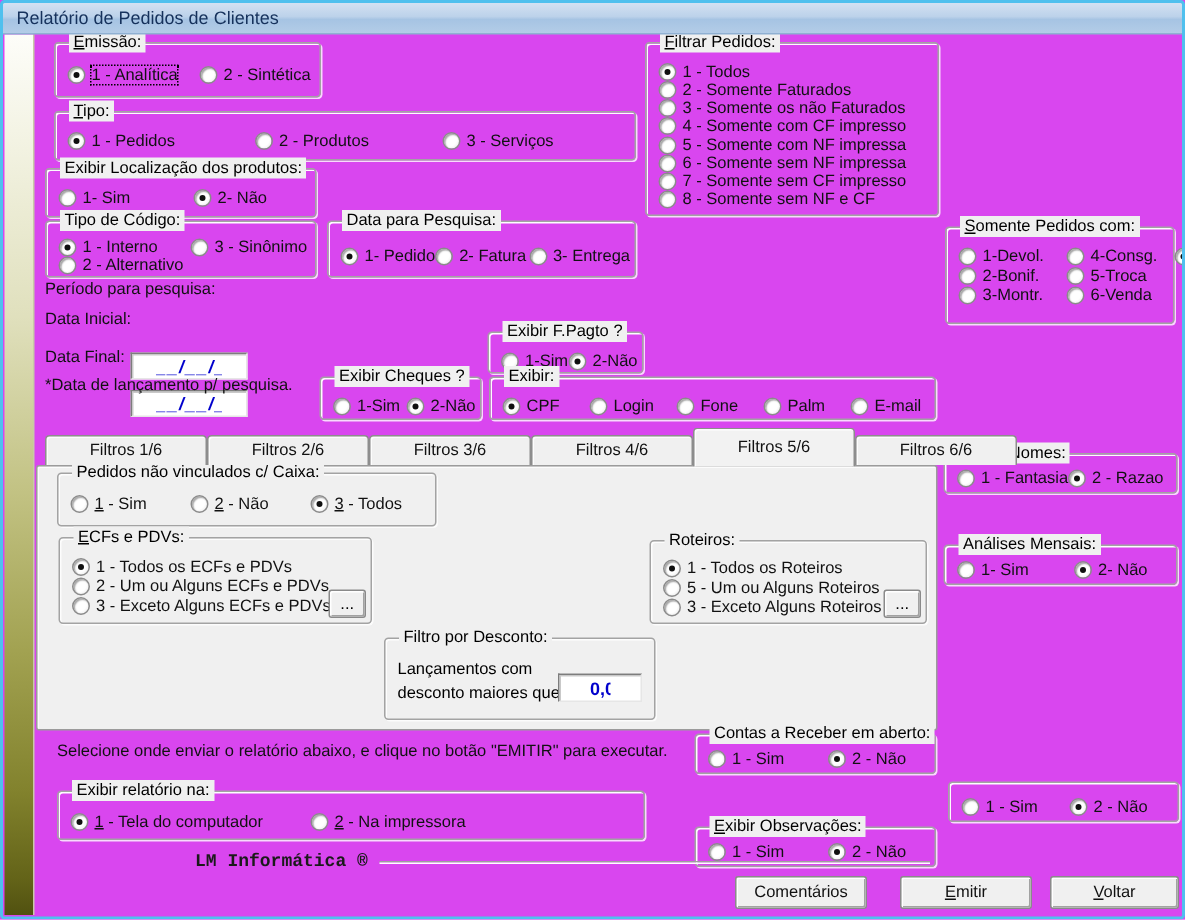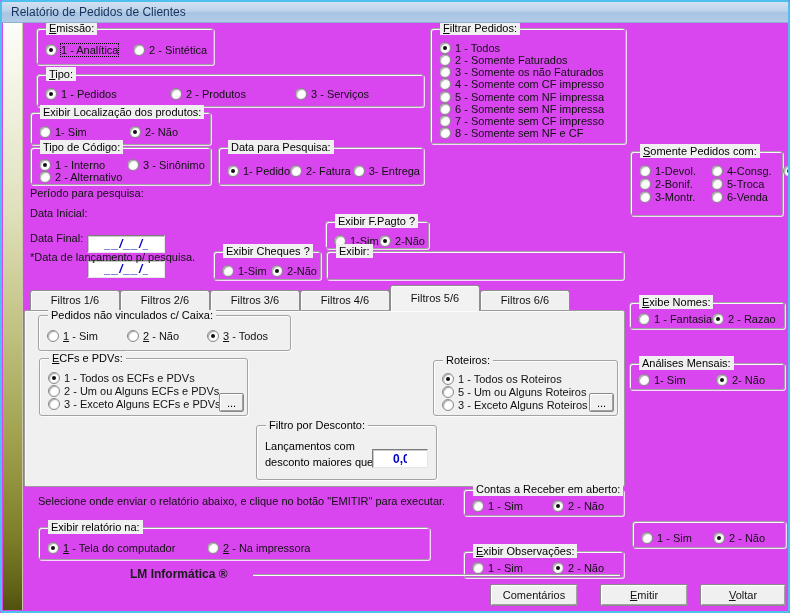--- a/index.html
+++ b/index.html
@@ -92,39 +92,39 @@
   #period-note { left:30px; top:251px; }
   .date-input { position:absolute; z-index:2; width:78px; height:18px; background:#fff;
     border:1px solid; border-color:#7d7d7d #e6e6e6 #e6e6e6 #7d7d7d; box-shadow:inset 1px 1px 0 #c9c9c9;
     color:#0000cc; font-weight:bold; font-size:12px; font-style:italic; letter-spacing:1px;
     font-family:"Liberation Sans",sans-serif; padding:0 16px;margin-top:32px; }
   #date-inicial { left:87px; top:203px; }
   #date-final   { left:87px; top:228px; }
 
   
   #tabs { position:absolute; left:30px; top:285px; height:25px; display:flex; align-items:flex-end; z-index:3; }
-  .tab { width:90px; height:20px; line-height:19px; text-align:center; font-size:11px; color:#111;
+  .tab { width:108px; height:20px; line-height:19px; text-align:center; font-size:11px; color:#111;
     background:#f0f0f0; border:1px solid #8d8d8d; border-bottom:none; border-radius:3px 3px 0 0;
     box-shadow:inset 1px 1px 0 #fdfdfd; }
   .tab.active { height:26px; line-height:24px; margin-bottom:-1px; background:#f2f2f2; z-index:4; position:relative; }
   #tab-panel { position:absolute; left:24px; top:310px; width:601px; height:177px; z-index:1;
     background:#f0f0f0; border:1px solid #9b9b9b; box-shadow:inset 1px 1px 0 #fcfcfc; border-radius:2px; }
 
   
   #grp-desconto { left:256px; top:425px; width:181px; height:55px; }
   #desconto-line1 { position:absolute; left:8px; top:14px; font-size:11px; }
   #desconto-line2 { position:absolute; left:8px; top:30px; font-size:11px; }
   #desconto-input { position:absolute; right:8px; top:23px; width:56px; height:19px; background:#fff;
     border:1px solid; border-color:#7d7d7d #e6e6e6 #e6e6e6 #7d7d7d; box-shadow:inset 1px 1px 0 #c9c9c9;
     color:#0000cc; font-weight:bold; font-size:12px; text-align:right; padding:0 20px;
     font-family:"Liberation Sans",sans-serif; }
 
   
   #instruction { left:38px; top:495px; }
-  #brand { left:130px; top:567px; font-size:12px; font-weight:bold; color:#1a1a1a; }
+  #brand { left:130px; top:567px; font-size:12px; font-weight:bold; color:#1a1a1a;font-family:Liberation Mono, monospace; }
   #brand-line { position:absolute; left:253px; top:574px; width:367px; height:2px;
     border-top:1px solid #9f9f9f; border-bottom:1px solid #fff; z-index:2; }
   .btn { position:absolute; top:584px; height:22px; background:#f0f0f0; color:#111;
     border:1px solid #8a8a8a; border-radius:2px; font-size:11px; font-family:"Liberation Sans",sans-serif;
     box-shadow:inset 1px 1px 0 #ffffff, inset -1px -1px 0 #a2a2a2; z-index:2; }
   #footer-buttons .btn:nth-child(1) { left:490px; width:88px; }
   #footer-buttons .btn:nth-child(2) { left:600px; width:88px; }
   #footer-buttons .btn:nth-child(3) { left:700px; width:86px; }
   .mini-btn { position:absolute; right:3px; bottom:3px; width:25px; height:19px; background:#f0f0f0;
     border:1px solid #8a8a8a; border-radius:2px; font-size:11px; line-height:10px; z-index:3;
@@ -315,20 +315,42 @@
           <span class="otext">1-Sim</span>
         </span>
         <span class="opt">
           <span class="radio sel"></span>
           <span class="otext">2-Não</span>
         </span>
       </div>
     </div>
   <div class="grp" id="grp-exibir">
       <span class="grp-label">Exibir:</span>
+      <div class="opts">
+        <span class="opt">
+          <span class="radio sel"></span>
+          <span class="otext">CPF</span>
+        </span>
+        <span class="opt">
+          <span class="radio"></span>
+          <span class="otext">Login</span>
+        </span>
+        <span class="opt">
+          <span class="radio"></span>
+          <span class="otext">Fone</span>
+        </span>
+        <span class="opt">
+          <span class="radio"></span>
+          <span class="otext">Palm</span>
+        </span>
+        <span class="opt">
+          <span class="radio"></span>
+          <span class="otext">E-mail</span>
+        </span>
+      </div>
     </div>
 
   <div id="tab-panel"></div>
   <div id="tabs">
       <div class="tab">Filtros 1/6</div>
       <div class="tab">Filtros 2/6</div>
       <div class="tab">Filtros 3/6</div>
       <div class="tab">Filtros 4/6</div>
       <div class="tab active">Filtros 5/6</div>
       <div class="tab">Filtros 6/6</div>

